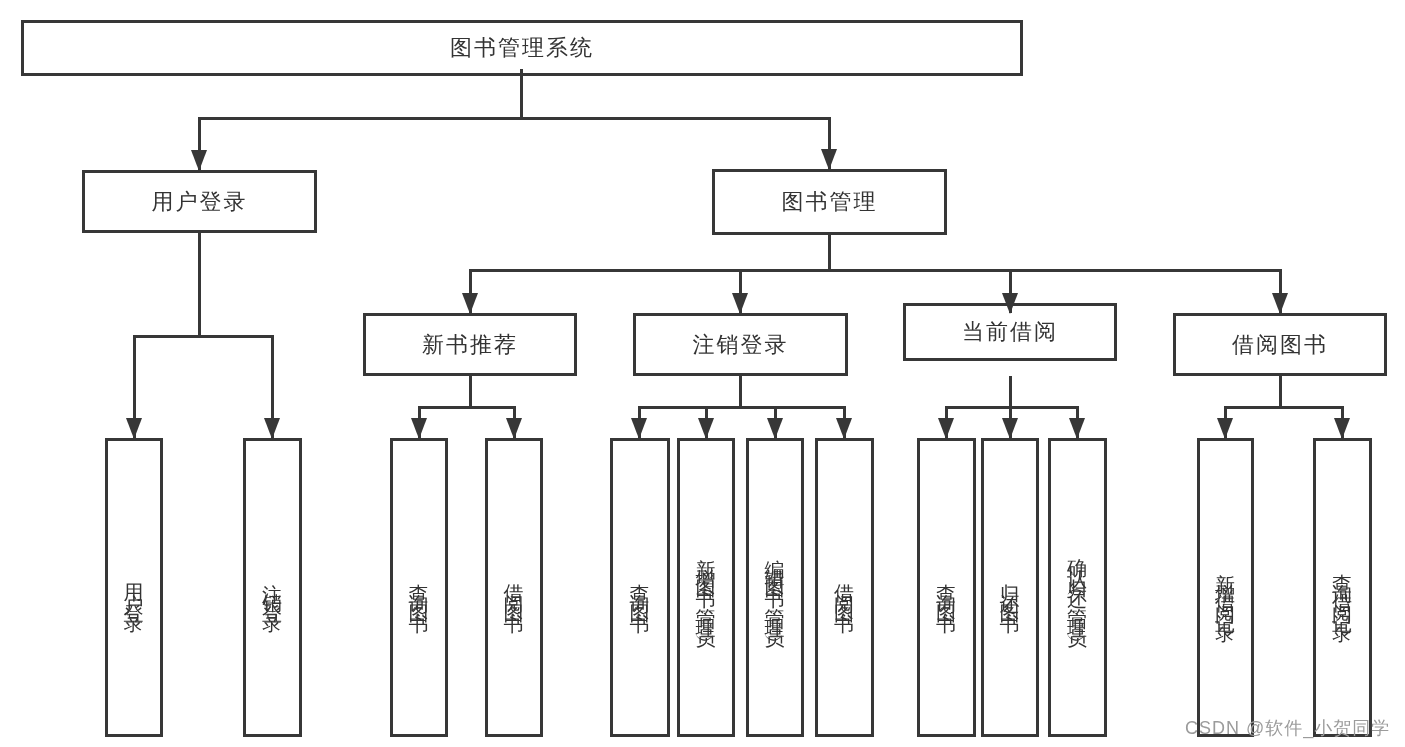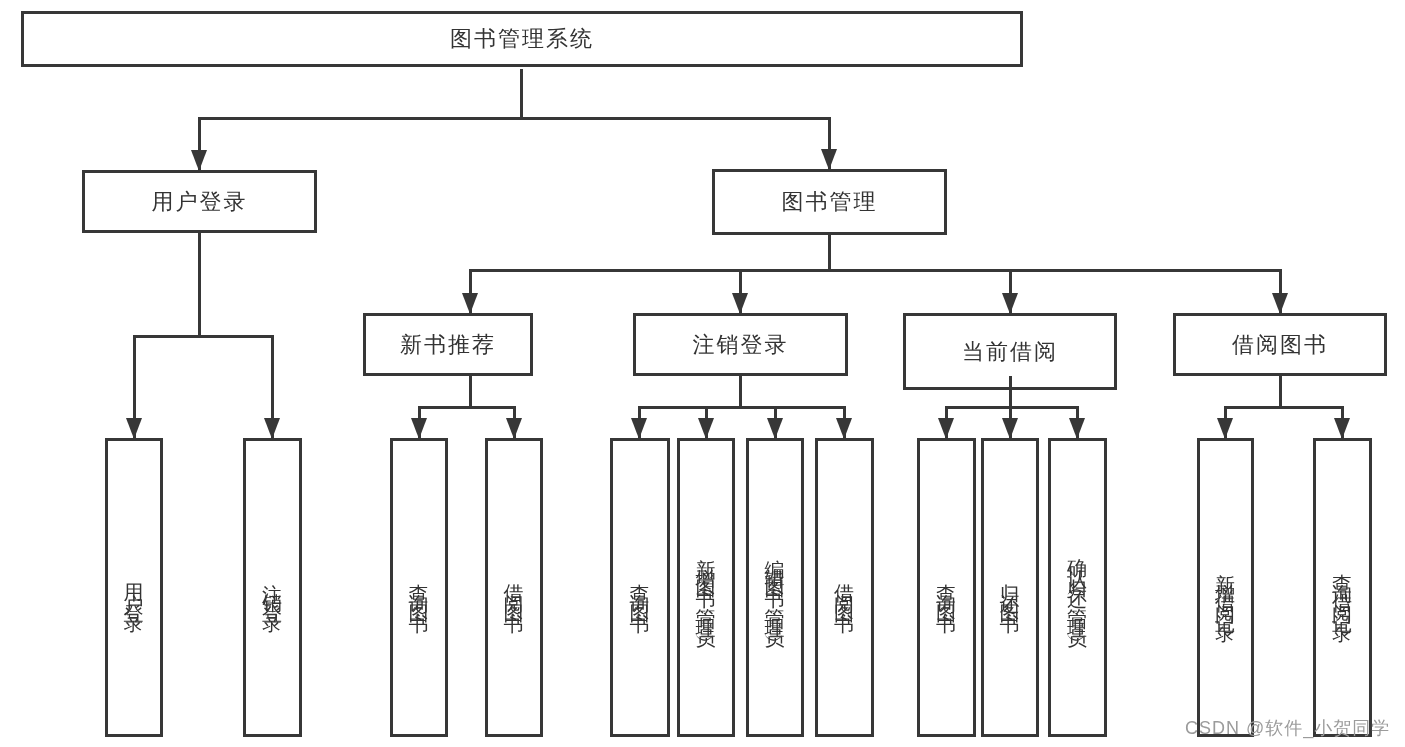--- a/index.html
+++ b/index.html
@@ -52,36 +52,36 @@
     color: var(--wm, #9b9b9b);
     white-space: nowrap;
     z-index: 10;
   }
 </style>
 </head>
 <body>
 
 <div id="diagram">
   <div class="watermark">CSDN @软件_小贺同学</div>
-<div class="node" style="left: 21px; top: 11px; width: 1002px; height: 56px;">
+<div class="node" style="left: 21px; top: 20px; width: 1002px; height: 56px;">
       <span>图书管理系统</span>
     </div>
     <div class="node" style="left: 82px; top: 170px; width: 235px; height: 63px;">
       <span>用户登录</span>
     </div>
     <div class="node" style="left: 712px; top: 169px; width: 235px; height: 66px;">
       <span>图书管理</span>
     </div>
-    <div class="node" style="left: 363px; top: 313px; width: 170px; height: 63px;">
+    <div class="node" style="left: 363px; top: 313px; width: 214px; height: 63px;">
       <span>新书推荐</span>
     </div>
     <div class="node" style="left: 633px; top: 313px; width: 215px; height: 63px;">
       <span>注销登录</span>
     </div>
-    <div class="node" style="left: 903px; top: 313px; width: 214px; height: 77px;">
+    <div class="node" style="left: 903px; top: 303px; width: 214px; height: 58px;">
       <span>当前借阅</span>
     </div>
     <div class="node" style="left: 1173px; top: 313px; width: 214px; height: 63px;">
       <span>借阅图书</span>
     </div>
     <div class="node vertical" style="left: 105px; top: 438px; width: 58px; height: 299px;">
       <span>用户登录</span>
     </div>
     <div class="node vertical" style="left: 243px; top: 438px; width: 59px; height: 299px;">
       <span>注销登录</span>

